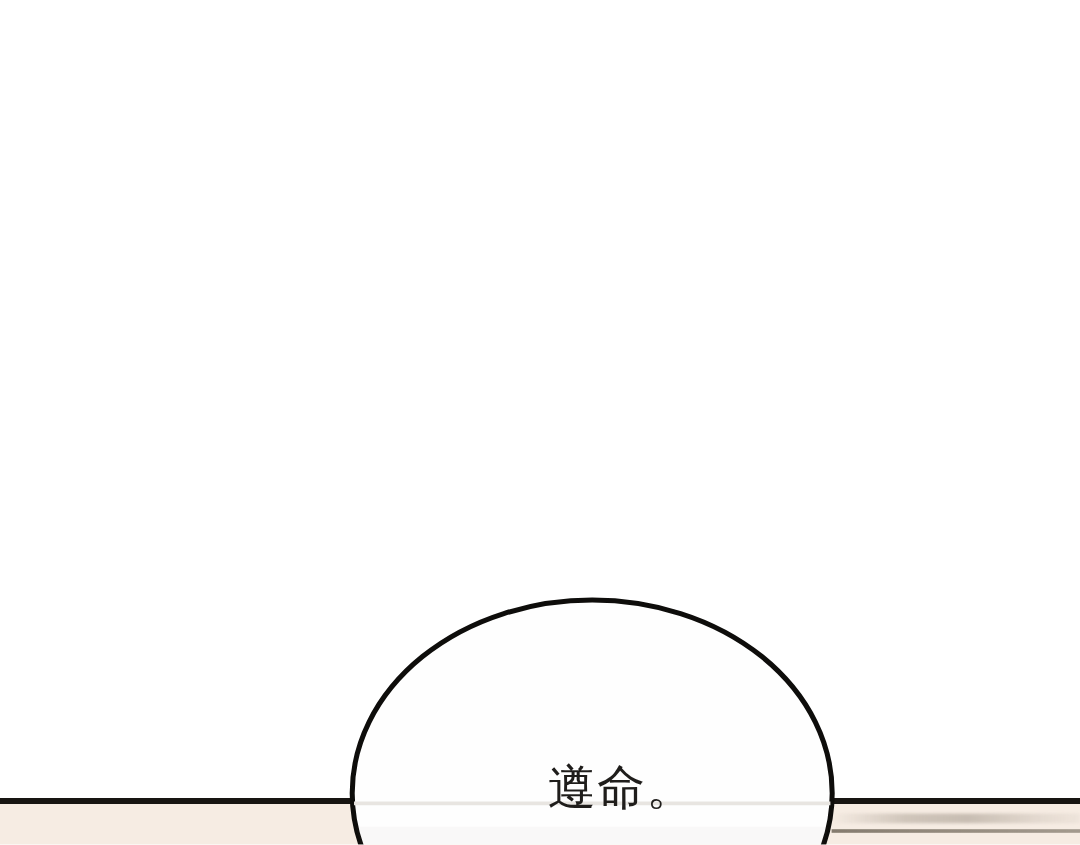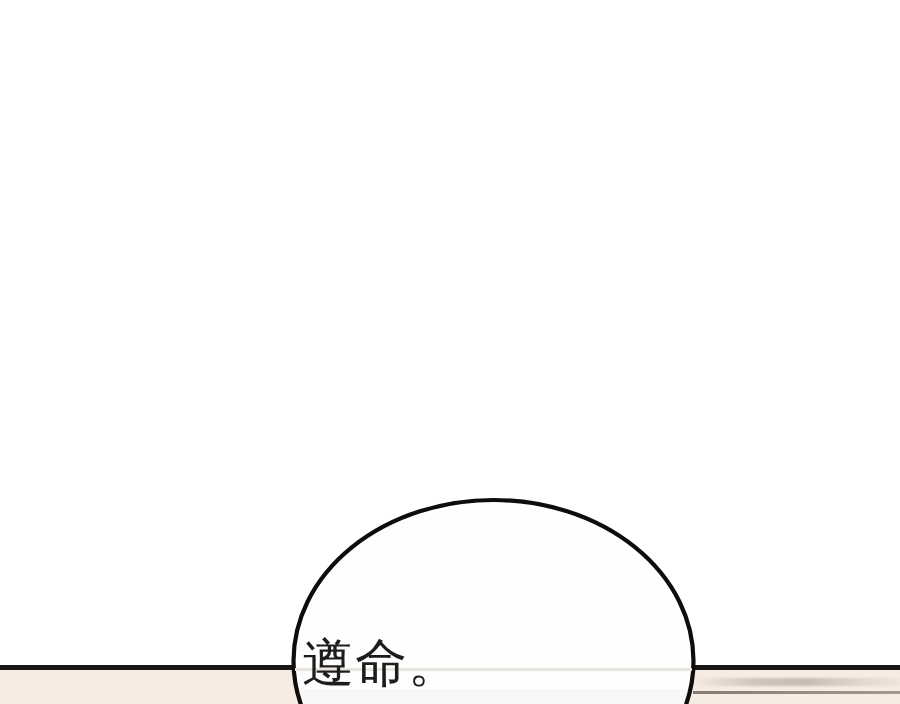--- a/index.html
+++ b/index.html
@@ -57,22 +57,23 @@
     stroke-width:4.2px;
   }
   .bubble-svg .inner-line{
     stroke:var(--bubble-inner-line);
     stroke-width:3.2px;
   }
   .bubble-svg .inner-shade{
     fill:rgba(120,112,100,0.04);
   }
   .dialogue{
-    position:absolute;left:302px;top:637px;width:396px;
-    font-size:52px;line-height:1;letter-spacing:1px;
+    position:absolute;left:320px;top:637px;width:396px;
+    text-align:center;
+    font-size:40px;line-height:1;letter-spacing:1px;
     color:var(--text);
     white-space:nowrap;
   }
 </style>
 </head>
 <body>
 
 <div class="stage">
 
   <div class="floor"></div>

